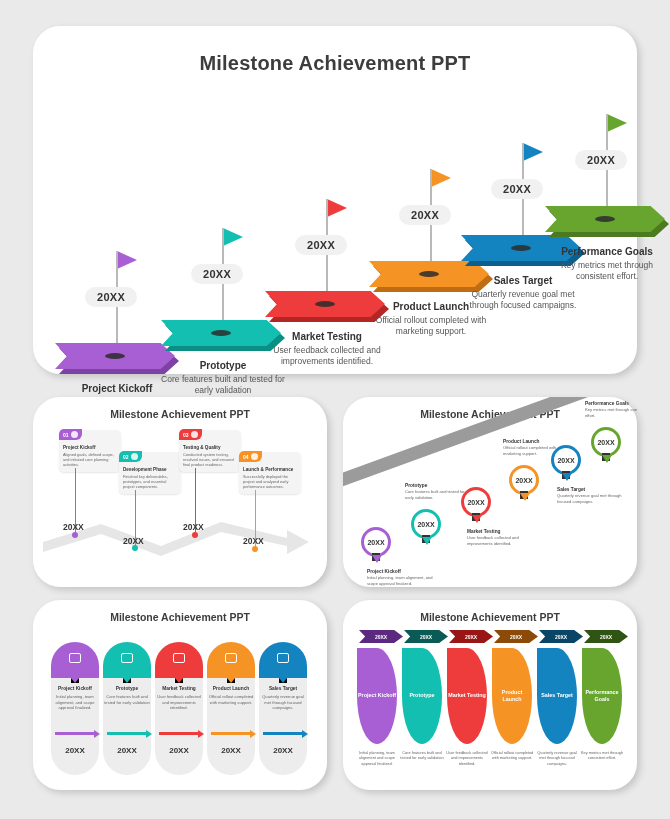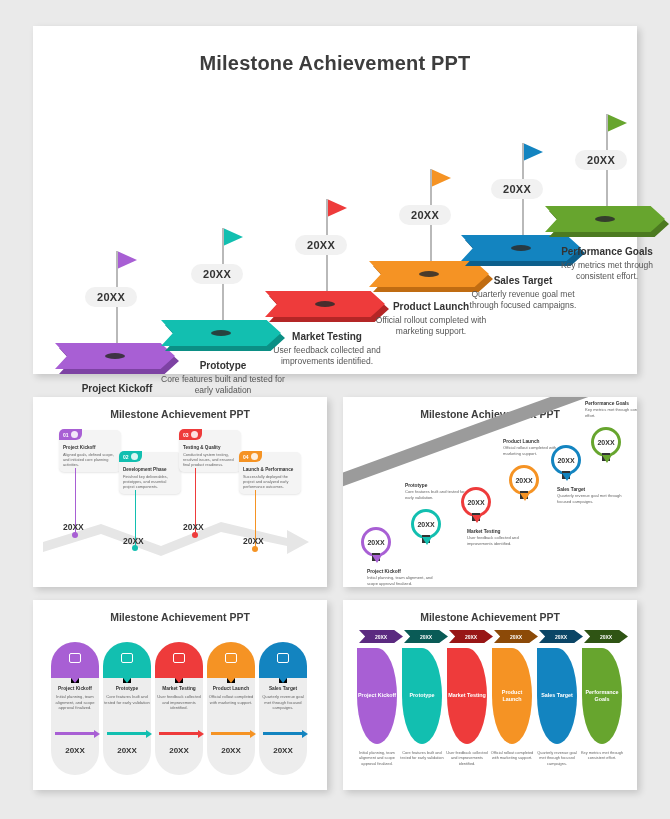--- a/index.html
+++ b/index.html
@@ -3,21 +3,21 @@
 <meta charset="utf-8">
 <style>
   * { box-sizing: border-box; margin:0; padding:0; }
   body {
     width: 670px; height: 819px;
     background: #eaeaea;
     font-family: "Liberation Sans", sans-serif;
     overflow: hidden;
     position: relative;
   }
-  .slide { background:#fff; position:absolute; box-shadow: 3px 3px 7px rgba(0,0,0,0.16); }
+  .slide { background:#fff; position:absolute; box-shadow: 3px 3px 7px rgba(0,0,0,0.16); border-radius: 27px; }
 
   
   #hero { left:33px; top:26px; width:604px; height:348px; }
   .hero-title {
     text-align:center; font-size:20px; font-weight:bold; color:#3d3d3d;
     letter-spacing:.2px; margin-top:26px;
   }
   .hero-stage { position:relative; width:100%; height:280px; }
   .ms { position:absolute; width:124px; }
   

